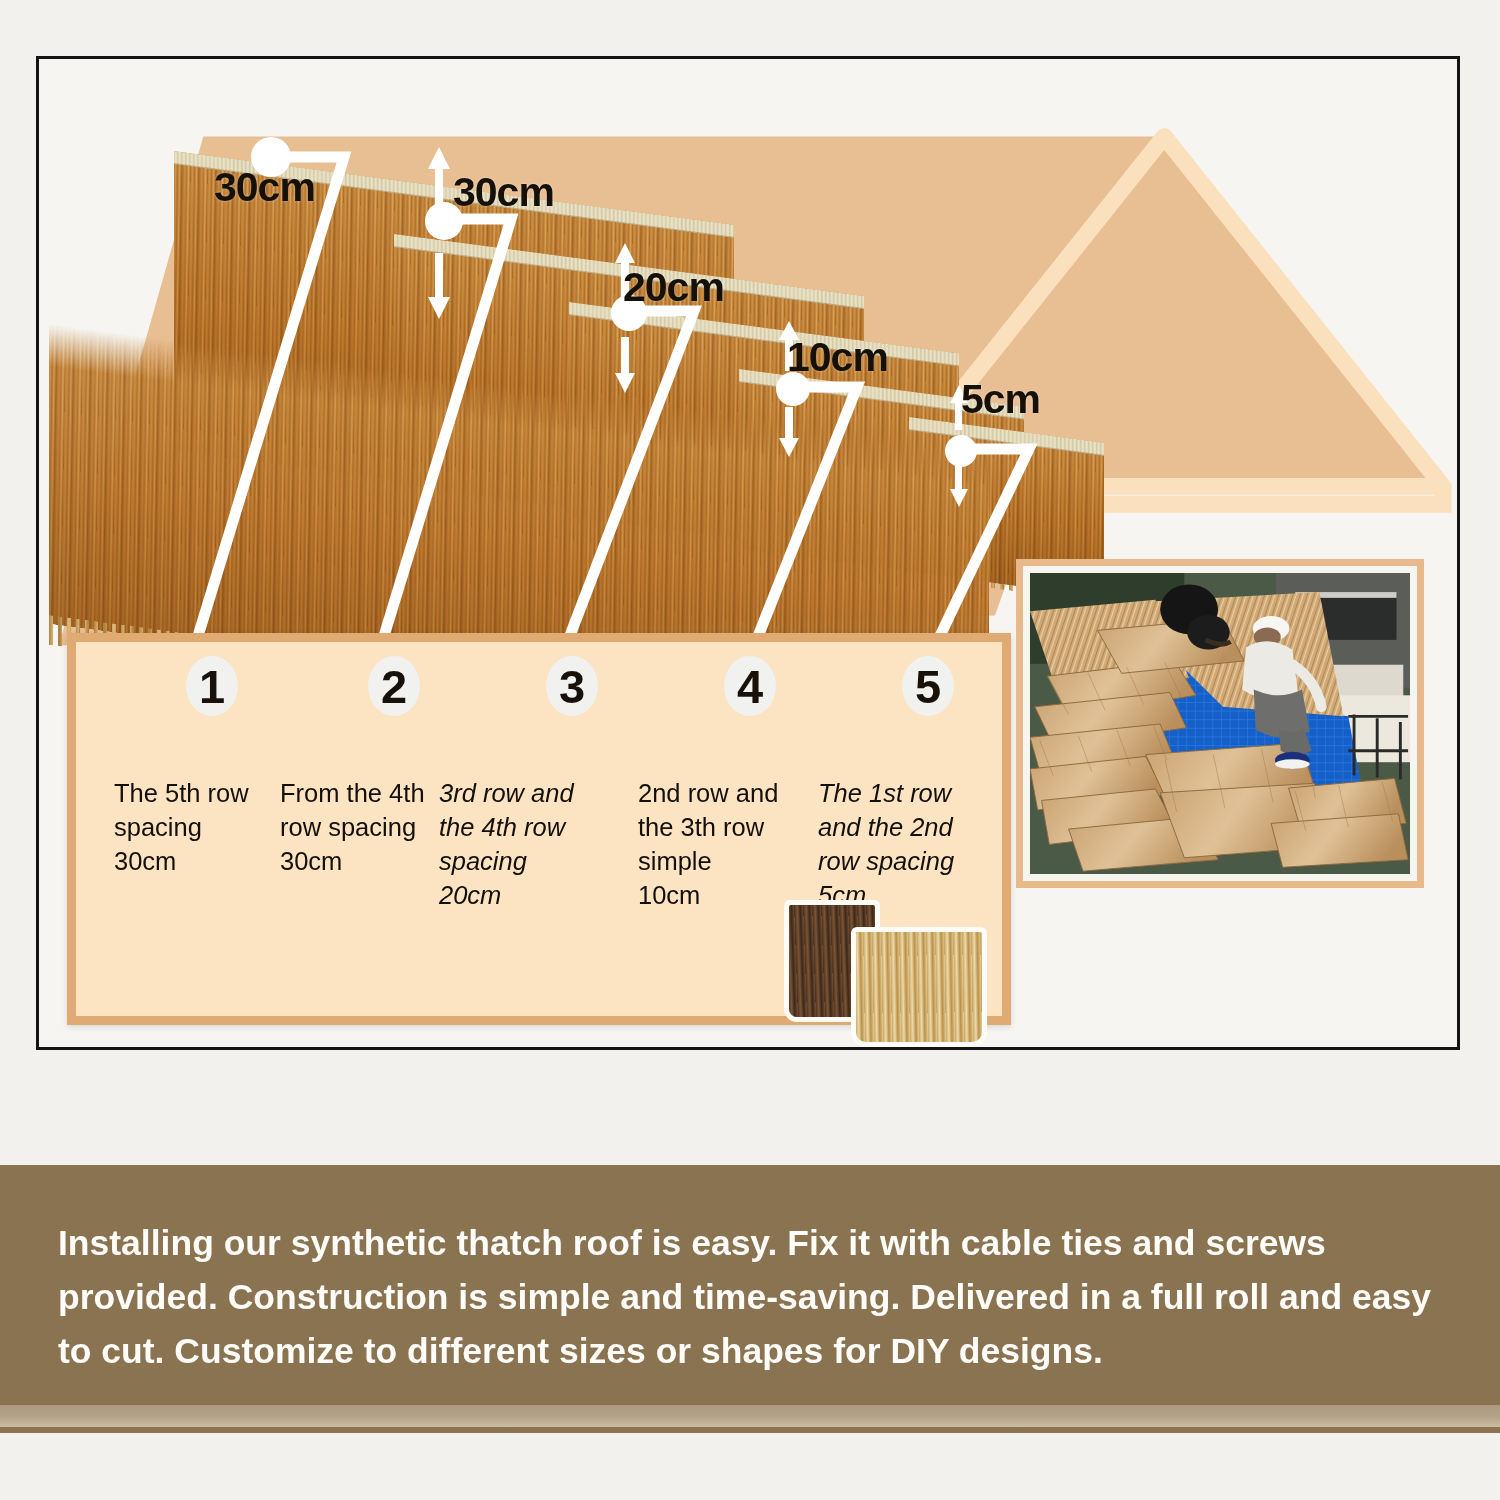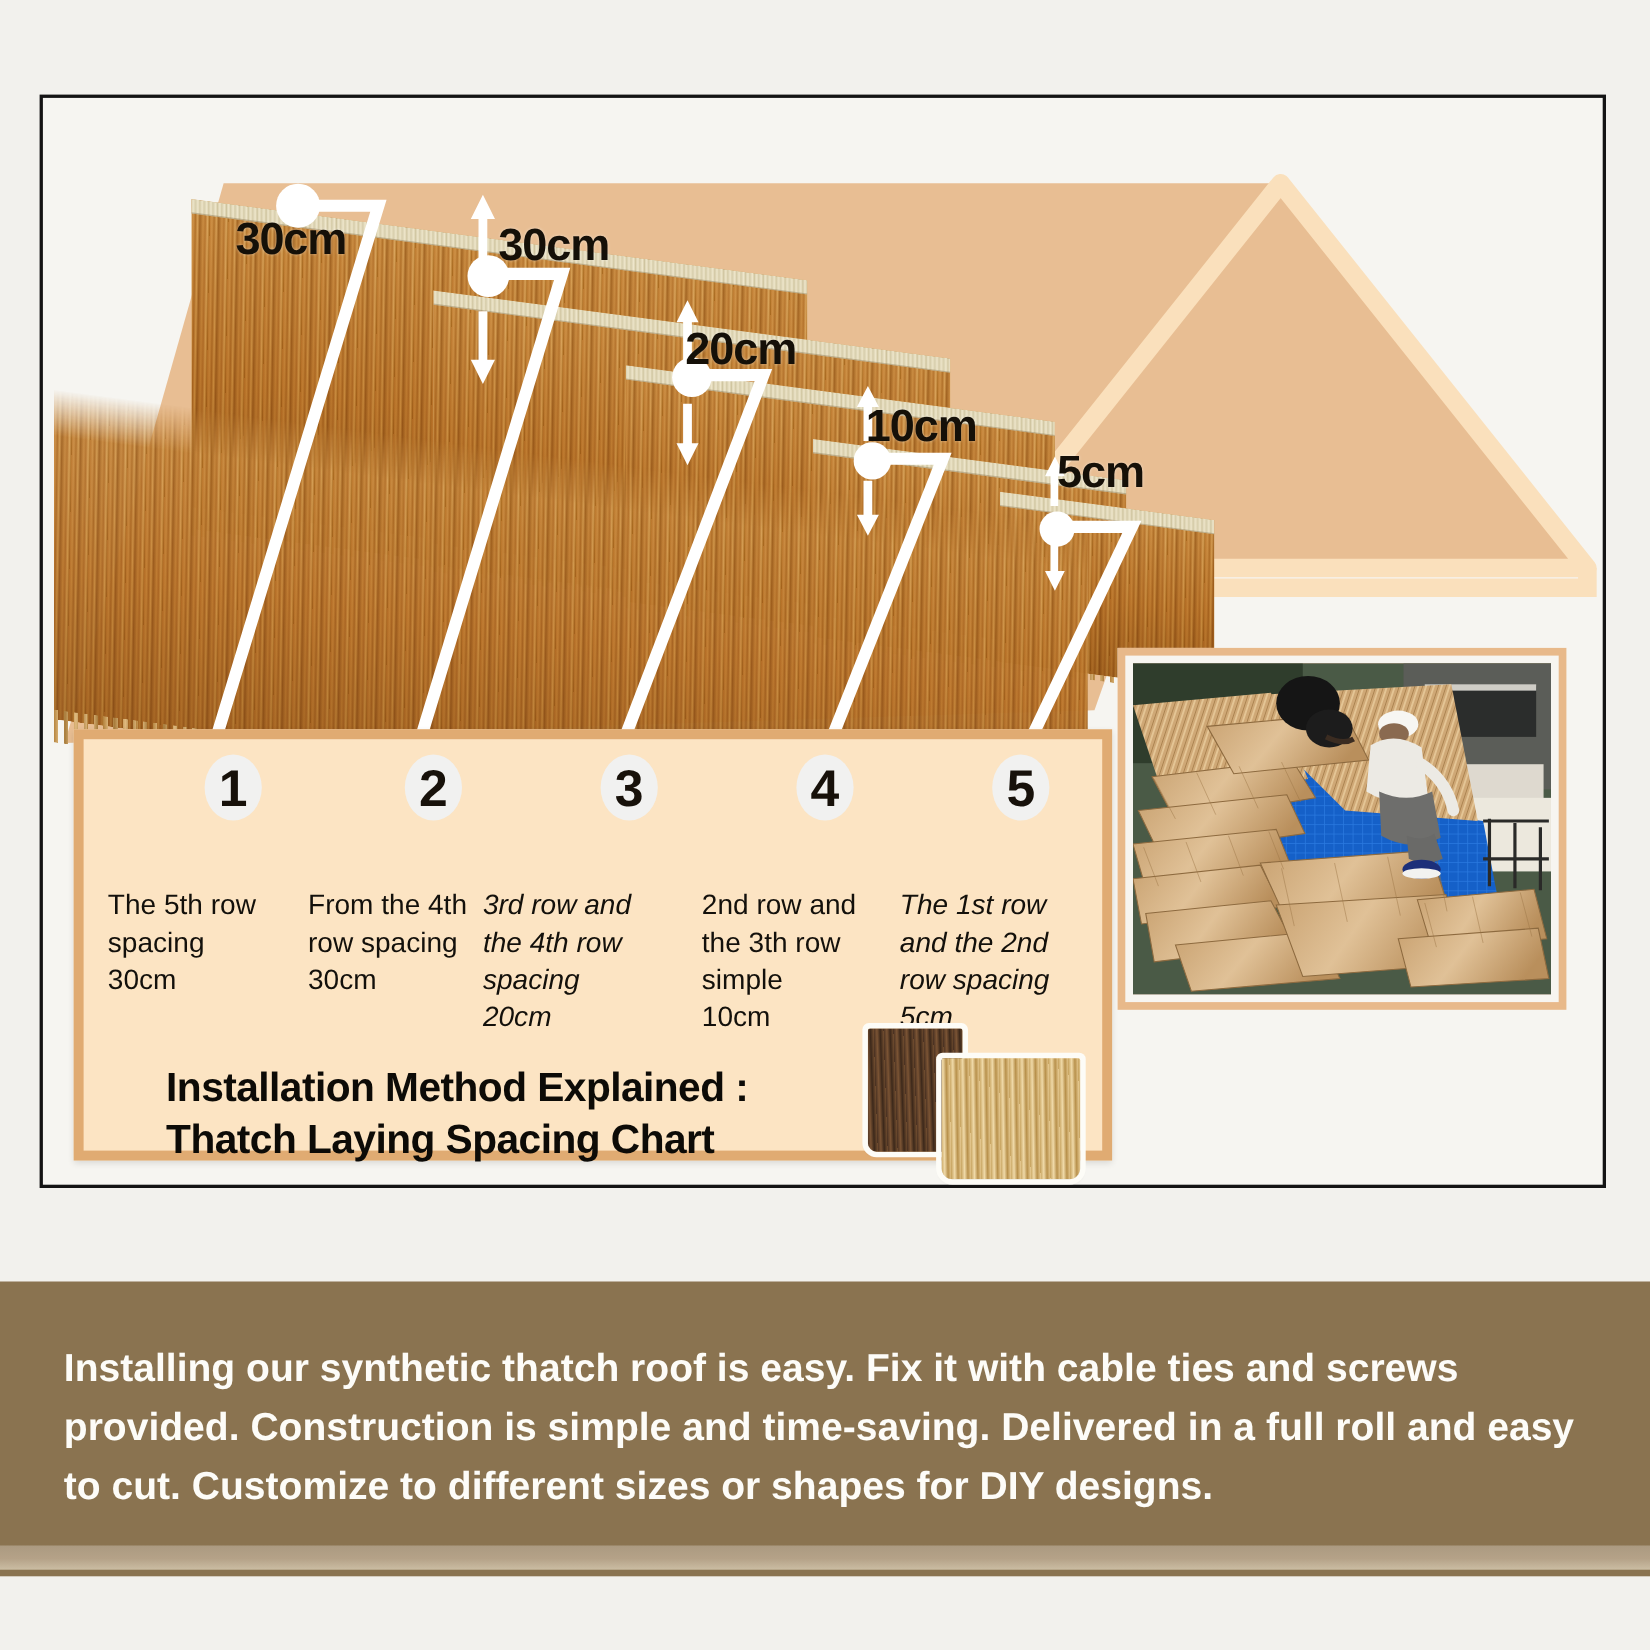--- a/index.html
+++ b/index.html
@@ -14,21 +14,20 @@
   }
 
   
   #main-panel {
     position: absolute;
     left: 36px; top: 56px;
     width: 1424px; height: 994px;
     border: 3px solid #141414;
     background: #f6f5f1;
     overflow: hidden;
-    margin-top: 30px;
   }
 
   
   #house-shape {
     position: absolute;
     left: 0; top: 0;
     width: 100%; height: 100%;
     pointer-events: none;
   }
 
@@ -295,41 +294,39 @@
   <div class="callout-label" style="left:922px; top:317px;">5cm</div>
 
   <div id="info-panel">
 
     <div class="step-number" style="left:110px;">1</div>
     <div class="step-number" style="left:292px;">2</div>
     <div class="step-number" style="left:470px;">3</div>
     <div class="step-number" style="left:648px;">4</div>
     <div class="step-number" style="left:826px;">5</div>
 
-    <div class="step-text" style="left:22px;">The 5th row
+    <div class="step-text" style="left:38px;">The 5th row
 spacing
 30cm</div>
     <div class="step-text" style="left:204px;">From the 4th
   row spacing
 30cm</div>
     <div class="step-text" style="left:363px;font-style:italic;">3rd row and
 the 4th row
 spacing
 20cm</div>
     <div class="step-text" style="left:562px;">2nd row and
 the 3th row
 simple
 10cm</div>
     <div class="step-text" style="left:742px;font-style:italic;">The 1st  row
 and the 2nd
 row spacing
 5cm</div>
 
-    <div id="chart-title">Installation Method Explained :
-Thatch Laying Spacing Chart</div>
 
     <div class="product-roll" id="roll-dark"></div>
     <div class="product-roll" id="roll-light"></div>
   </div>
 
   <div id="photo-frame">
     <div id="photo-inner">
       <svg viewBox="0 0 394 315" preserveAspectRatio="none" style="width:100%;height:100%;">
         <defs>
           <linearGradient id="thatchG" x1="0" y1="0" x2="1" y2="0.3">

